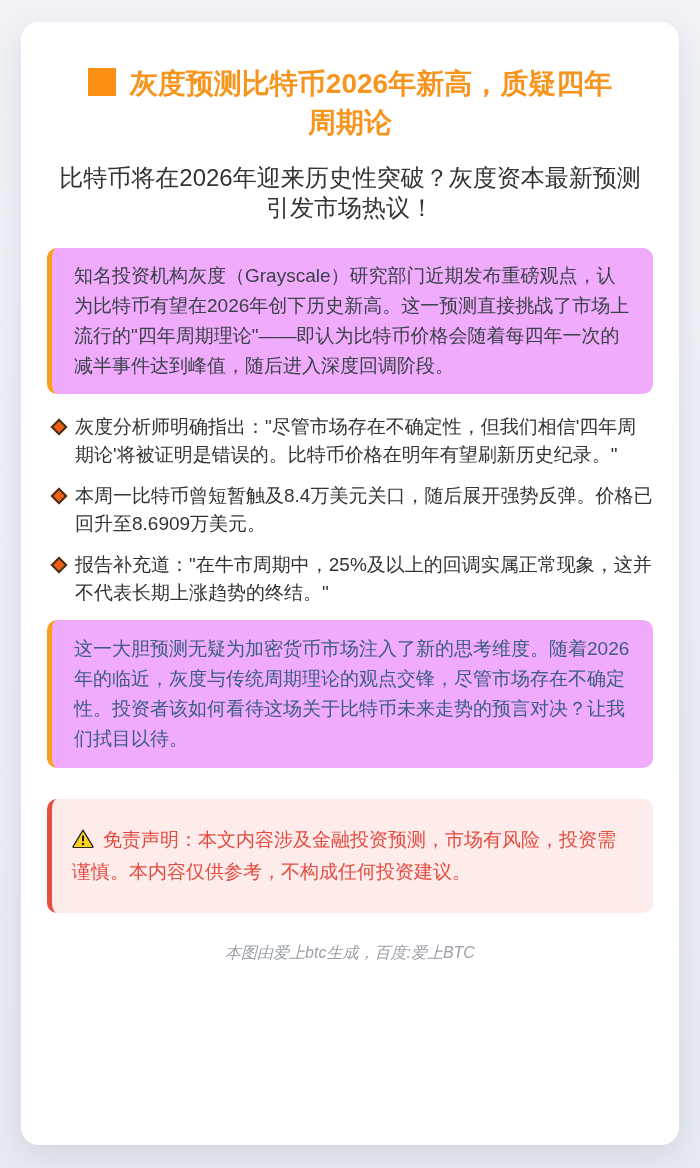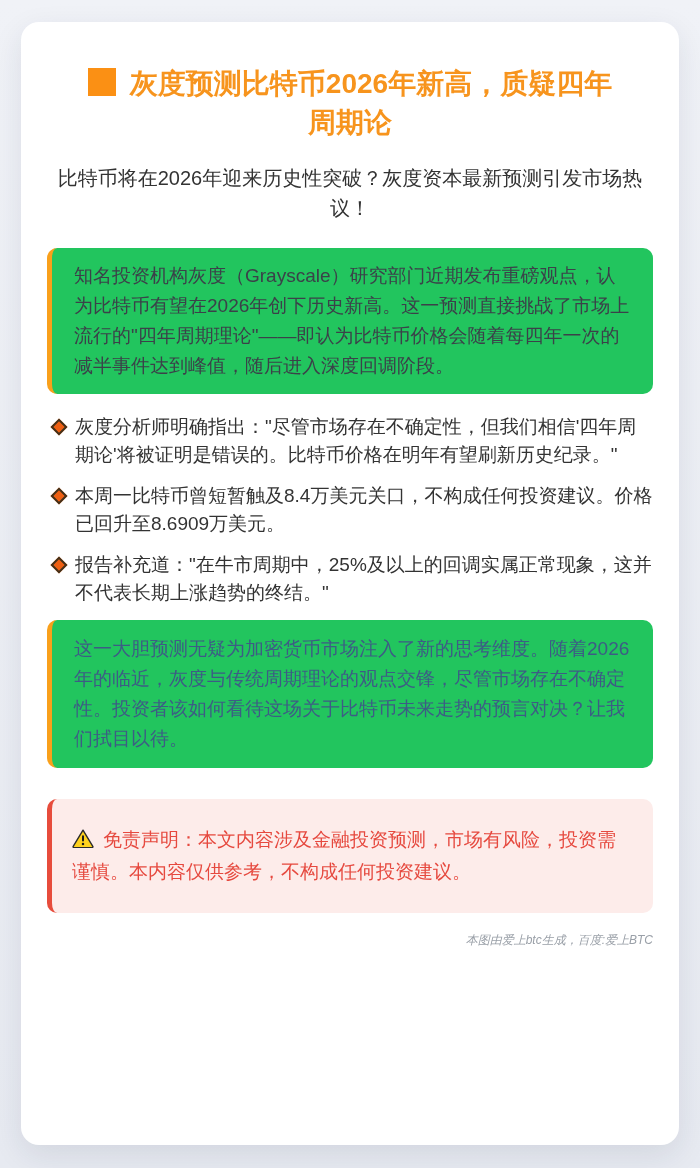--- a/index.html
+++ b/index.html
@@ -20,25 +20,25 @@
     text-align: center; color: #F7941D; font-weight: bold;
     font-size: 28px; line-height: 39px; padding: 0 34px;
   }
   .title-square {
     display: inline-block; width: 28px; height: 28px;
     background: #FB9014; margin-right: 14px; vertical-align: -3px;
   }
 
   .subtitle {
     margin-top: 21px; text-align: center; color: #333333;
-    font-size: 20px; line-height: 30px; padding: 0 6px; font-weight: 400;
+    font-size: 24px; line-height: 30px; padding: 0 6px; font-weight: 400;
   }
 
   .quote-box {
-    margin-top: 25px; background: #22c55e; border-radius: 10px;
+    margin-top: 25px; background: #f0abfc; border-radius: 10px;
     border-left: 5px solid #F9A01B; padding: 13px 22px;
     font-size: 19px; line-height: 30px;
   }
   .quote-box.intro { color: #3b4149; }
   .quote-box.conclusion { color: #3D5C85; margin-top: 12px; padding: 14px 22px; }
 
   .bullets { margin-top: 19px; }
   .bullet { display: flex; margin-bottom: 13px; }
   .diamond {
     flex: none; width: 12px; height: 12px; background: #EE5F12;
@@ -48,22 +48,22 @@
   .bullet-text { color: #333333; font-size: 19px; line-height: 28px; }
 
   .disclaimer {
     margin-top: 31px; background: #FDECEA; border-radius: 10px;
     border-left: 5px solid #E74C3C; padding: 26px 20px;
     color: #E6493F; font-size: 19px; line-height: 30px;
   }
   .warn-icon { display: inline-block; margin-right: 9px; vertical-align: -2px; }
 
   .footer {
-    margin-top: 15px; text-align: right; font-style: italic;
-    color: #9aa0a8; font-size: 12px; line-height: 24px;
+    margin-top: 28px; text-align: center; font-style: italic;
+    color: #9aa0a8; font-size: 16px; line-height: 24px;
   }
 </style>
 </head>
 <body>
 
 <div class="card">
 
   <h1 class="title"><span class="title-square"></span><span>灰度预测比特币2026年新高，质疑四年周期论</span></h1>
 
   <p class="subtitle">比特币将在2026年迎来历史性突破？灰度资本最新预测引发市场热议！</p>
@@ -72,21 +72,21 @@
     <p>知名投资机构灰度（Grayscale）研究部门近期发布重磅观点，认为比特币有望在2026年创下历史新高。这一预测直接挑战了市场上流行的"四年周期理论"——即认为比特币价格会随着每四年一次的减半事件达到峰值，随后进入深度回调阶段。</p>
   </div>
 
   <div class="bullets">
     <div class="bullet">
       <span class="diamond"></span>
       <p class="bullet-text">灰度分析师明确指出："尽管市场存在不确定性，但我们相信'四年周期论'将被证明是错误的。比特币价格在明年有望刷新历史纪录。"</p>
     </div>
     <div class="bullet">
       <span class="diamond"></span>
-      <p class="bullet-text">本周一比特币曾短暂触及8.4万美元关口，不构成任何投资建议。价格已回升至8.6909万美元。</p>
+      <p class="bullet-text">本周一比特币曾短暂触及8.4万美元关口，随后展开强势反弹。价格已回升至8.6909万美元。</p>
     </div>
     <div class="bullet">
       <span class="diamond"></span>
       <p class="bullet-text">报告补充道："在牛市周期中，25%及以上的回调实属正常现象，这并不代表长期上涨趋势的终结。"</p>
     </div>
   </div>
 
   <div class="quote-box conclusion">
     <p>这一大胆预测无疑为加密货币市场注入了新的思考维度。随着2026年的临近，灰度与传统周期理论的观点交锋，尽管市场存在不确定性。投资者该如何看待这场关于比特币未来走势的预言对决？让我们拭目以待。</p>
   </div>

